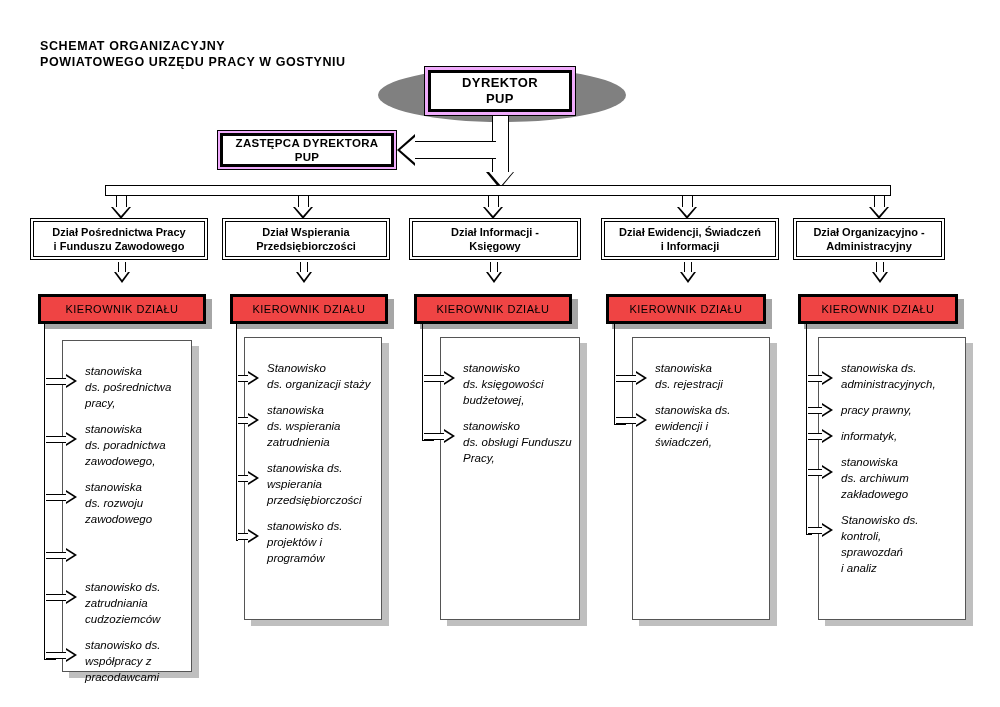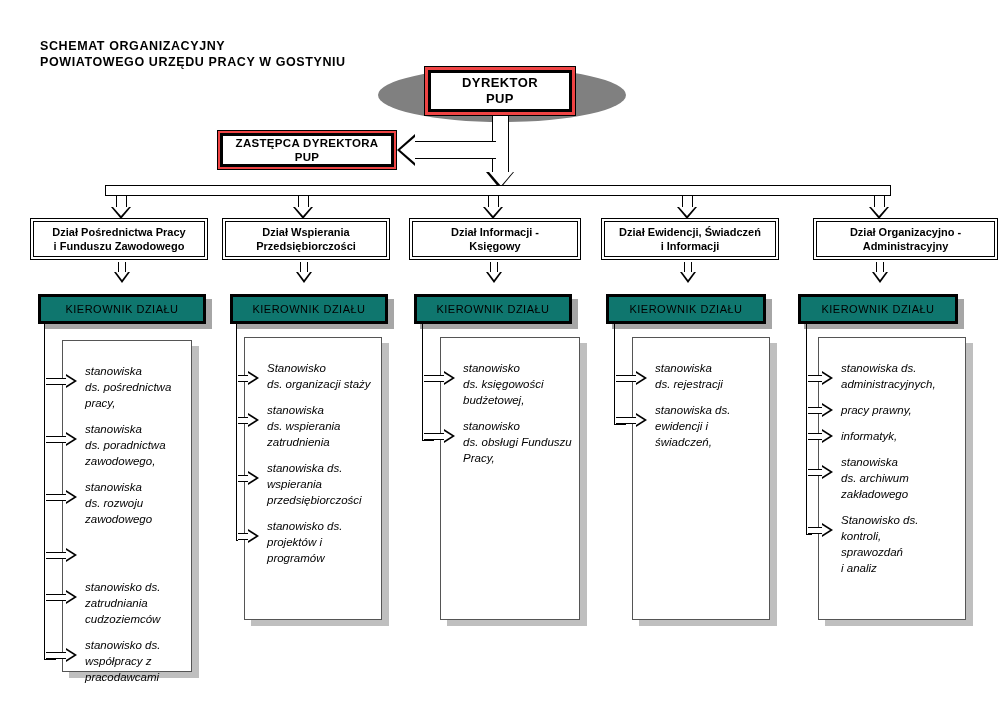--- a/index.html
+++ b/index.html
@@ -25,21 +25,21 @@
     font-weight:bold;
     letter-spacing:0.6px;
     line-height:16px;
     white-space:pre-line;
   }
 
   
   .dbl-box{
     position:absolute;
     box-sizing:border-box;
-    background:#ef4444;
+    background:#f0abfc;
     border:1px solid #000;
     padding:2px;
   }
   .dbl-box > .inner{
     box-sizing:border-box;
     width:100%;height:100%;
     border:2px solid #000;
     background:#fff;
     display:flex;align-items:center;justify-content:center;
     text-align:center;
@@ -198,21 +198,21 @@
   .mgr-shadow{
     position:absolute;left:6px;top:5px;
     width:100%;height:100%;
     background:#a6a6a6;
   }
   .mgr{
     position:absolute;left:0;top:0;
     box-sizing:border-box;
     width:100%;height:100%;
     border:3px solid #000;
-    background:#0f766e;
+    background:#ef4444;
     display:flex;align-items:center;justify-content:center;
   }
   .mgr .txt{ font-size:11px;letter-spacing:.5px; }
 
   
   .panelwrap{ position:absolute; }
   .panel-shadow{
     position:absolute;left:7px;top:6px;
     width:100%;height:100%;
     background:#bfbfbf;
@@ -498,21 +498,21 @@
       <div class="arrow-right" style="left: 616px; top: 417px;">
         <div class="shaft" style="width: 21px; height: 7px;"></div>
         <div class="head" style="left: 20px; top: -4px; border-top-width: 7.5px; border-bottom-width: 7.5px; border-left-width: 11px;"></div>
         <div class="head-in" style="left: 20px; top: -2.2px; border-top-width: 5.7px; border-bottom-width: 5.7px; border-left-width: 8.8px;"></div>
       </div>
       <div class="arrow-down" style="left: 874px; top: 196px;">
         <div class="shaft" style="width: 11px; height: 12px;"></div>
         <div class="head" style="top: 11px; left: -5px; border-left-width: 10.5px; border-right-width: 10.5px; border-top-width: 12px;"></div>
         <div class="head-in" style="top: 11px; left: -3px; border-left-width: 8.5px; border-right-width: 8.5px; border-top-width: 9.6px;"></div>
       </div>
-      <div class="dept" style="left: 813px; top: 218px; width: 185px; height: 42px;">
+      <div class="dept" style="left: 793px; top: 218px; width: 152px; height: 42px;">
         <div class="inner">
           <span class="txt">Dział Organizacyjno -
 Administracyjny</span>
         </div>
       </div>
       <div class="arrow-down" style="left: 876px; top: 262px;">
         <div class="shaft" style="width: 8px; height: 11px;"></div>
         <div class="head" style="top: 10px; left: -4px; border-left-width: 8px; border-right-width: 8px; border-top-width: 11px;"></div>
         <div class="head-in" style="top: 10px; left: -2px; border-left-width: 6px; border-right-width: 6px; border-top-width: 8.6px;"></div>
       </div>

